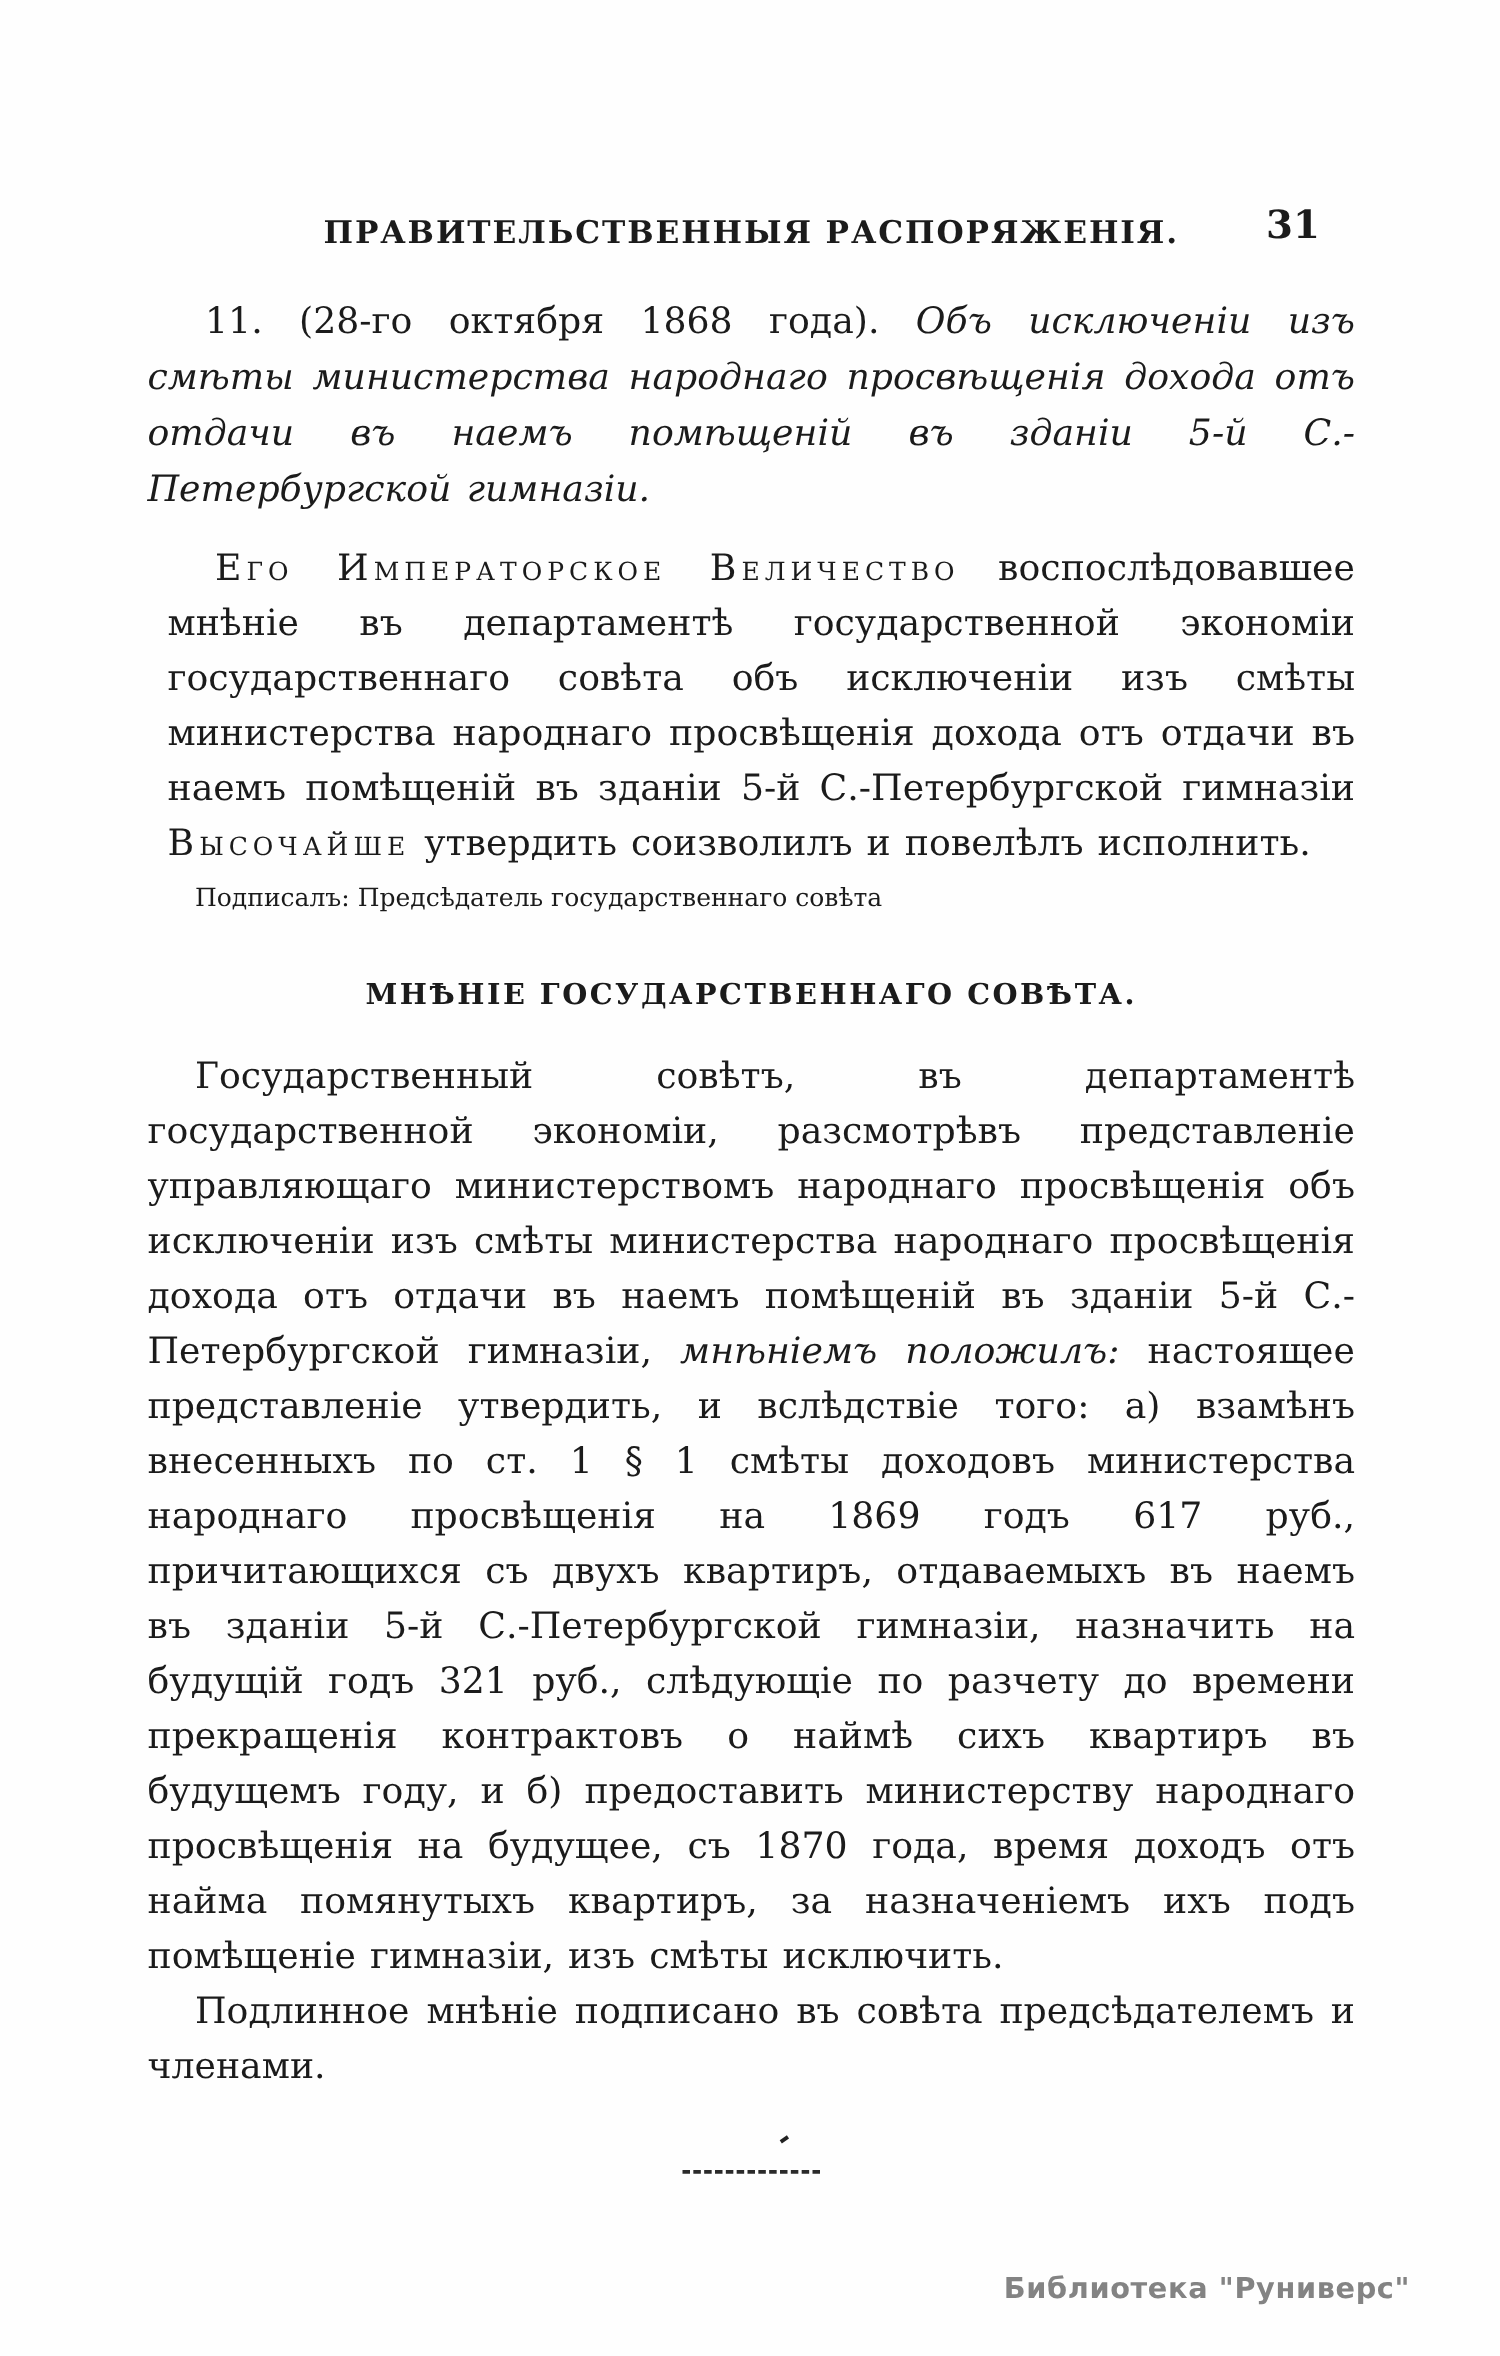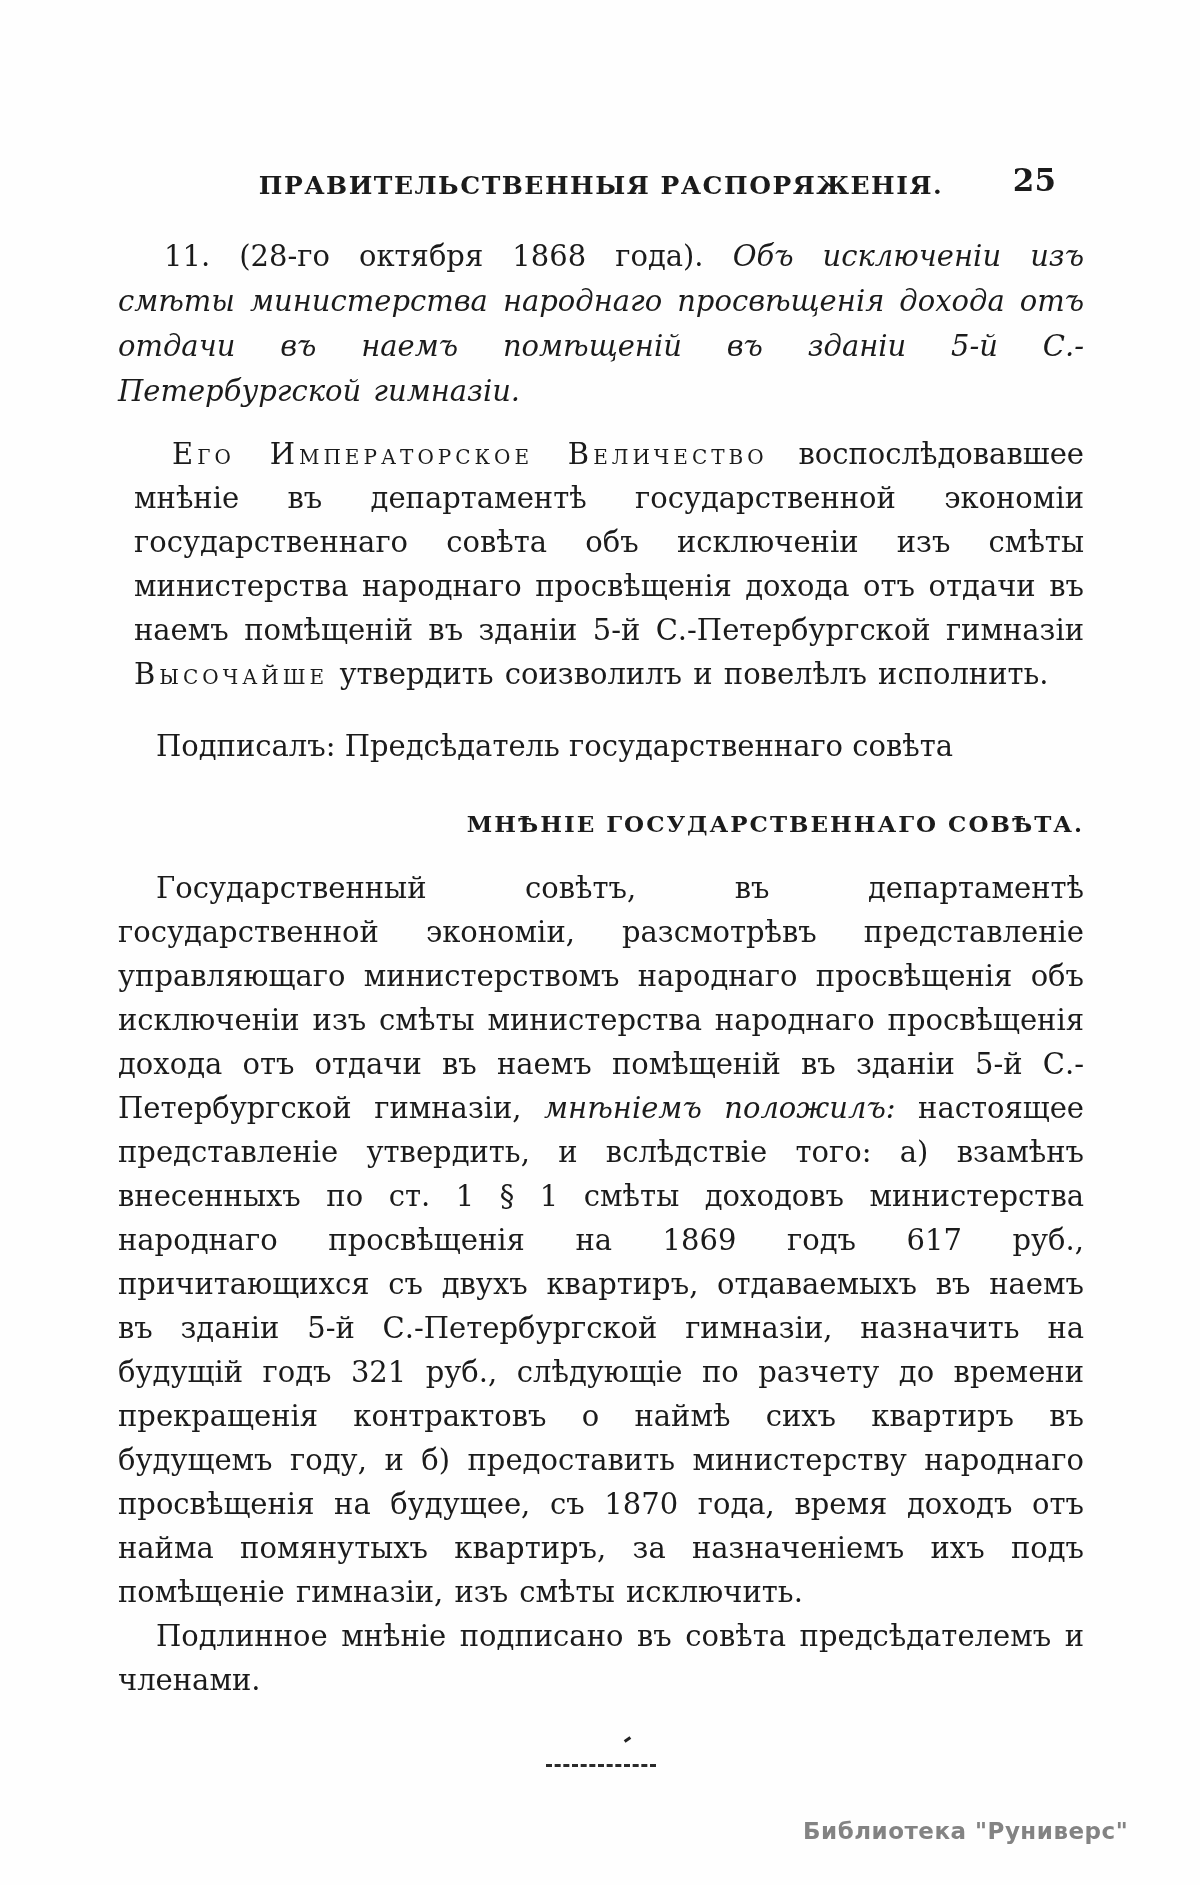--- a/index.html
+++ b/index.html
@@ -58,36 +58,36 @@
     line-height: 44px;
     text-align: justify;
     text-indent: 38px;
     word-spacing: 2px;
   }
   .royal-caps {
     font-variant: small-caps;
     letter-spacing: 4px;
   }
   .signature-line {
-    margin: 28px 0 0 0;
-    font-size: 29px;
+    margin: 0 0 0 0;
+    font-size: 20px;
     line-height: 44px;
     text-indent: 38px;
   }
   .signature-name {
     margin: 2px 0 0 0;
     font-size: 29px;
     line-height: 44px;
     text-align: right;
     padding-right: 225px;
     font-style: italic;
   }
   .section-heading {
     margin: 40px 0 0 0;
-    text-align: right;
+    text-align: center;
     font-weight: bold;
     font-size: 23px;
     letter-spacing: 2px;
     line-height: 32px;
   }
   .opinion-par {
     margin: 26px 0 0 0;
     font-size: 29px;
     line-height: 44px;
     text-align: justify;
@@ -139,21 +139,21 @@
   }
 </style>
 </head>
 <body>
 
 <div class="page">
   <div class="content">
 
     <div class="running-head-row">
       <div class="running-head">ПРАВИТЕЛЬСТВЕННЫЯ РАСПОРЯЖЕНІЯ.</div>
-      <div class="page-number">25</div>
+      <div class="page-number">31</div>
     </div>
 
     <p class="decree-title"><span>11. (28-го октября 1868 года). </span><span class="italic">Объ исключеніи изъ смѣты министерства народнаго просвѣщенія дохода отъ отдачи въ наемъ помѣщеній въ зданіи 5-й С.-Петербургской гимназіи.</span></p>
 
     <p class="body-par"><span class="royal-caps">Его Императорское Величество</span><span> воспослѣдовавшее мнѣніе въ департаментѣ государственной экономіи государственнаго совѣта объ исключеніи изъ смѣты министерства народнаго просвѣщенія дохода отъ отдачи въ наемъ помѣщеній въ зданіи 5-й С.-Петербургской гимназіи </span><span class="royal-caps">Высочайше</span><span> утвердить соизволилъ и повелѣлъ исполнить.</span></p>
 
     <p class="signature-line">Подписалъ: Предсѣдатель государственнаго совѣта</p>
 
 
     <h2 class="section-heading">МНѢНІЕ ГОСУДАРСТВЕННАГО СОВѢТА.</h2>

